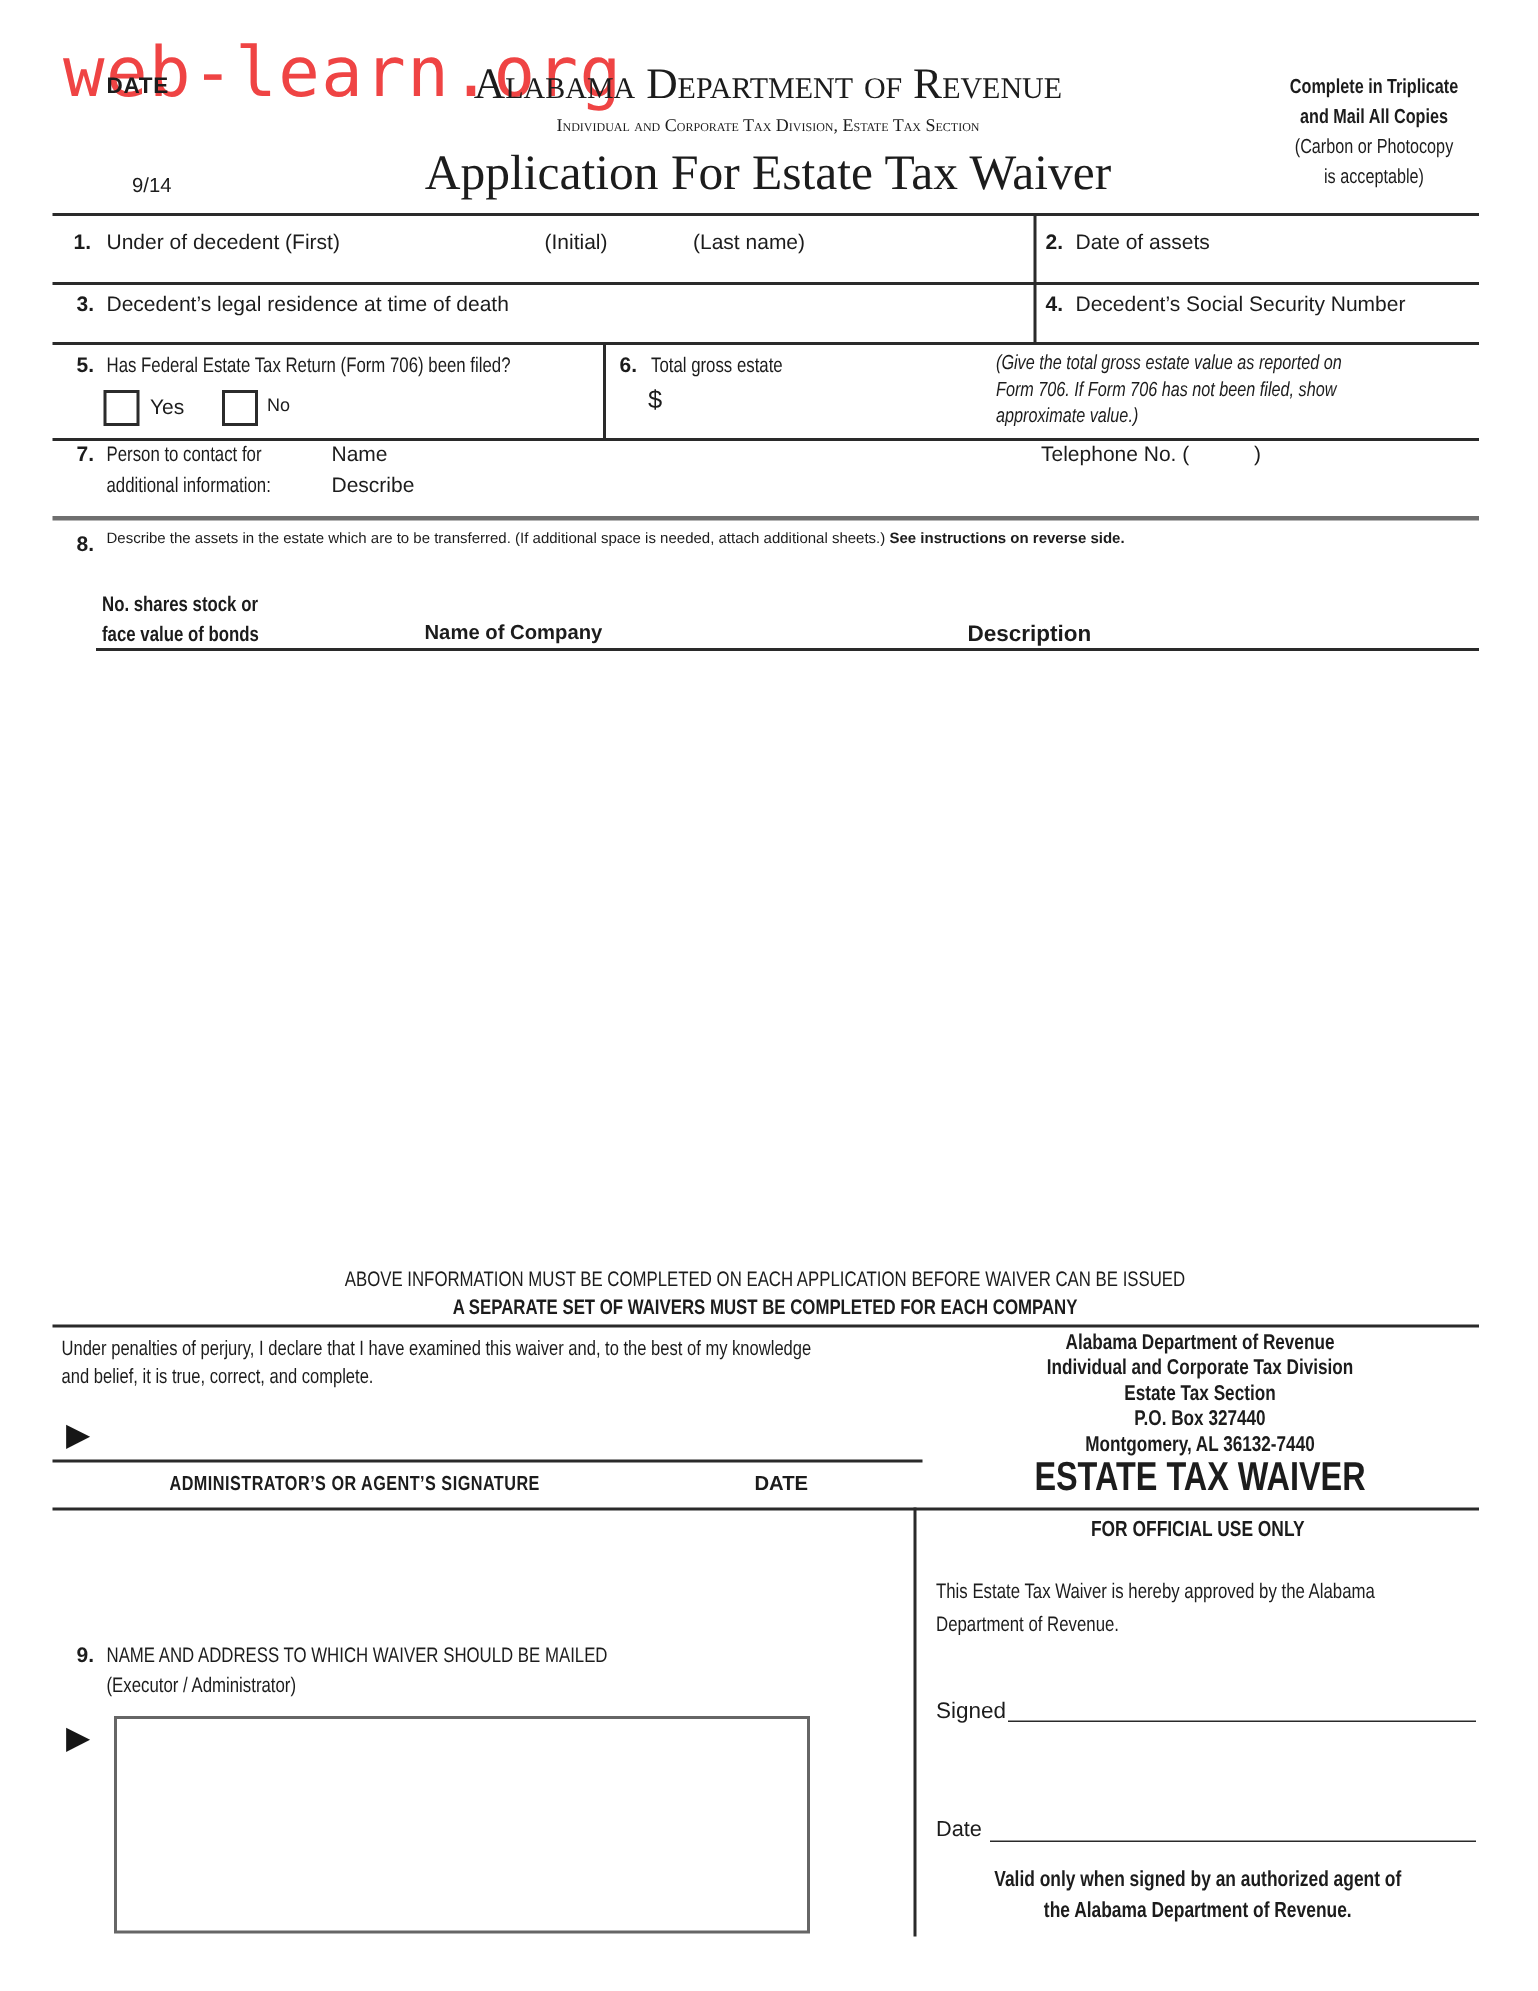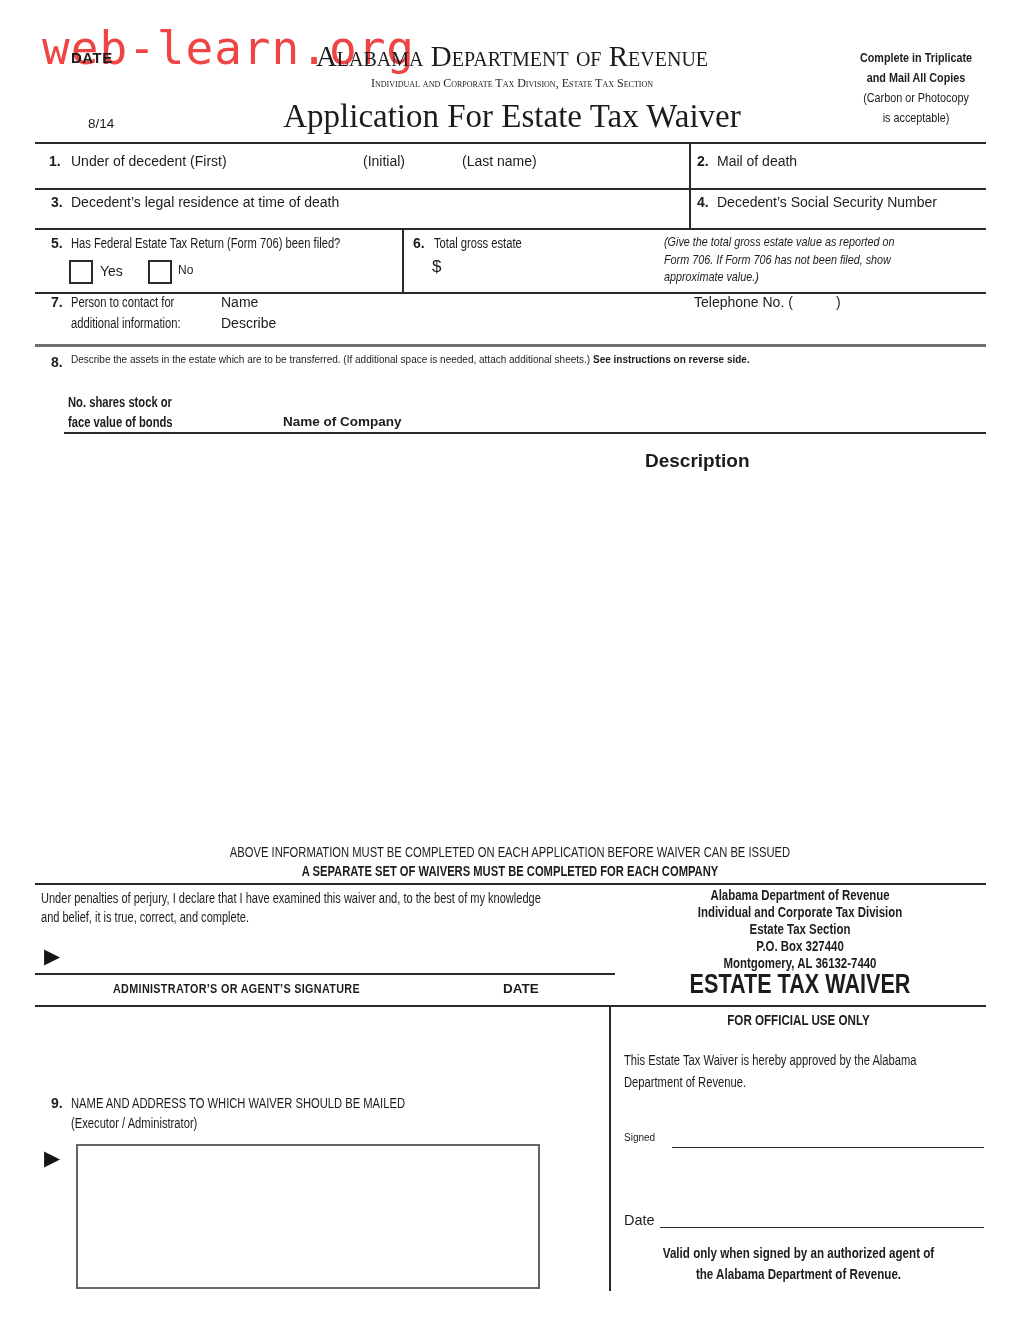--- a/index.html
+++ b/index.html
@@ -25,21 +25,21 @@
   .arrow { font-family:"DejaVu Sans", sans-serif; font-size:21px; color:#161616; line-height:1; }
 </style>
 </head>
 <body>
 
 <div class="page">
 
   <div class="abs mono nw" style="left:42px;top:21px;font-size:46px;letter-spacing:1px;color:#ef4444;">web-learn.org</div>
 
   <div class="abs b" style="left:71px;top:49px;font-size:15px;letter-spacing:.5px;">DATE</div>
-  <div class="abs" style="left:88px;top:116px;font-size:13.5px;">8/14</div>
+  <div class="abs" style="left:88px;top:116px;font-size:13.5px;">9/14</div>
 
   <div class="abs serif sc ctr nw" style="left:212px;top:40px;width:600px;font-size:29px;">Alabama Department of Revenue</div>
   <div class="abs serif sc ctr nw" style="left:187px;top:76px;width:650px;font-size:12px;">Individual and Corporate Tax Division, Estate Tax Section</div>
   <div class="abs serif ctr nw" style="left:212px;top:98px;width:600px;font-size:33px;">Application For Estate Tax Waiver</div>
 
   <div class="abs ctr sqzc" style="left:824px;top:48px;width:184px;font-size:13.5px;line-height:20px;">
     <div class="b">Complete in Triplicate</div>
     <div class="b">and Mail All Copies</div>
     <div>(Carbon or Photocopy</div>
     <div>is acceptable)</div>
@@ -55,21 +55,21 @@
   <div class="rule" style="left:35px;top:1005px;width:951px;height:1.5px;"></div>
   <div class="rule" style="left:689px;top:142px;width:1.5px;height:87px;"></div>
   <div class="rule" style="left:402px;top:228px;width:1.5px;height:65px;"></div>
   <div class="rule" style="left:609px;top:1005px;width:1.5px;height:286px;"></div>
 
   <div class="abs b" style="left:49px;top:153px;font-size:14px;">1.</div>
   <div class="abs" style="left:71px;top:153px;font-size:14px;">Under of decedent (First)</div>
   <div class="abs" style="left:363px;top:153px;font-size:14px;">(Initial)</div>
   <div class="abs" style="left:462px;top:153px;font-size:14px;">(Last name)</div>
   <div class="abs b" style="left:697px;top:153px;font-size:14px;">2.</div>
-  <div class="abs" style="left:717px;top:153px;font-size:14px;">Mail of death</div>
+  <div class="abs" style="left:717px;top:153px;font-size:14px;">Date of assets</div>
 
   <div class="abs b" style="left:51px;top:194px;font-size:14px;">3.</div>
   <div class="abs" style="left:71px;top:194px;font-size:14px;">Decedent’s legal residence at time of death</div>
   <div class="abs b" style="left:697px;top:194px;font-size:14px;">4.</div>
   <div class="abs" style="left:717px;top:194px;font-size:14px;">Decedent’s Social Security Number</div>
 
   <div class="abs b" style="left:51px;top:235px;font-size:14px;">5.</div>
   <div class="abs sqz" style="left:71px;top:235px;font-size:14px;">Has Federal Estate Tax Return (Form 706) been filed?</div>
   <div class="checkbox" style="left:69px;top:260px;"></div>
   <div class="abs" style="left:100px;top:263px;font-size:14px;">Yes</div>
@@ -94,21 +94,21 @@
   <div class="abs" style="left:836px;top:294px;font-size:14px;">)</div>
 
   <div class="abs b" style="left:51px;top:354px;font-size:14px;">8.</div>
   <div class="abs nw" style="left:71px;top:354px;font-size:10px;">
     <span>Describe the assets in the estate which are to be transferred. (If additional space is needed, attach additional sheets.)</span>
     <span class="b">See instructions on reverse side.</span>
   </div>
   <div class="abs b sqz" style="left:68px;top:394px;font-size:14px;">No. shares stock or</div>
   <div class="abs b sqz" style="left:68px;top:414px;font-size:14px;">face value of bonds</div>
   <div class="abs b" style="left:283px;top:414px;font-size:13.5px;">Name of Company</div>
-  <div class="abs b" style="left:645px;top:414px;font-size:19px;margin-top:36px;">Description</div>
+  <div class="abs b" style="left:645px;top:414px;font-size:15px;">Description</div>
 
   <div class="abs ctr sqzc nw" style="left:35px;top:844px;width:950px;font-size:14px;">ABOVE INFORMATION MUST BE COMPLETED ON EACH APPLICATION BEFORE WAIVER CAN BE ISSUED</div>
   <div class="abs ctr b sqzc nw" style="left:35px;top:863px;width:950px;font-size:14px;">A SEPARATE SET OF WAIVERS MUST BE COMPLETED FOR EACH COMPANY</div>
 
   <div class="abs sqzb" style="left:41px;top:890px;font-size:13.8px;line-height:18.5px;">
     <div class="nw">Under penalties of perjury, I declare that I have examined this waiver and, to the best of my knowledge</div>
     <div class="nw">and belief, it is true, correct, and complete.</div>
   </div>
   <div class="abs arrow" style="left:44px;top:946px;">▶</div>
   <div class="rule" style="left:35px;top:973px;width:580px;height:1.5px;"></div>
@@ -128,21 +128,21 @@
   <div class="abs sqz" style="left:71px;top:1095px;font-size:14px;">NAME AND ADDRESS TO WHICH WAIVER SHOULD BE MAILED</div>
   <div class="abs sqz" style="left:71px;top:1115px;font-size:14px;">(Executor / Administrator)</div>
   <div class="abs arrow" style="left:44px;top:1148px;">▶</div>
   <div class="abs" style="left:76px;top:1144px;width:460px;height:141px;border:2px solid #666;background:#fff;"></div>
 
   <div class="abs ctr b sqzc nw" style="left:612px;top:1012px;width:373px;font-size:14.5px;">FOR OFFICIAL USE ONLY</div>
   <div class="abs sqzb" style="left:624px;top:1050px;font-size:14px;line-height:21.5px;">
     <div class="nw">This Estate Tax Waiver is hereby approved by the Alabama</div>
     <div class="nw">Department of Revenue.</div>
   </div>
-  <div class="abs" style="left:624px;top:1132px;font-size:10px;">Signed</div>
+  <div class="abs" style="left:624px;top:1132px;font-size:15px;">Signed</div>
   <div class="rule" style="left:672px;top:1147px;width:312px;height:1.4px;"></div>
   <div class="abs" style="left:624px;top:1212px;font-size:14.5px;">Date</div>
   <div class="rule" style="left:660px;top:1227px;width:324px;height:1.4px;"></div>
   <div class="abs ctr b sqzc" style="left:612px;top:1243px;width:373px;font-size:14.5px;line-height:21px;">
     <div class="nw">Valid only when signed by an authorized agent of</div>
     <div class="nw">the Alabama Department of Revenue.</div>
   </div>
 
 </div>
 

